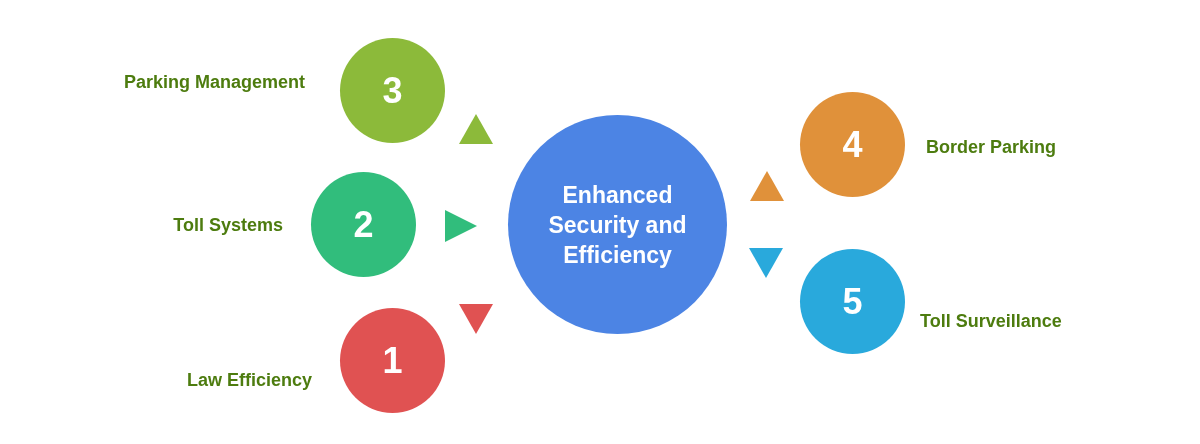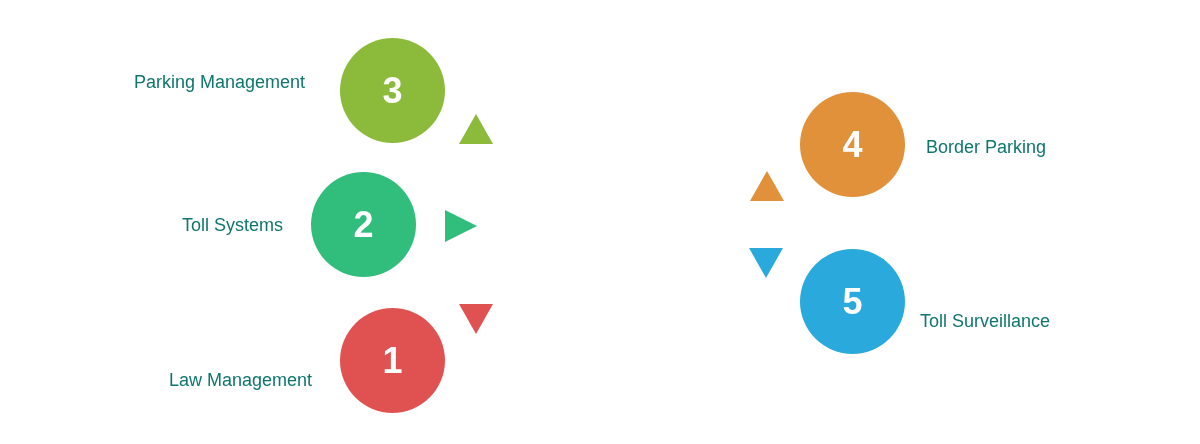--- a/index.html
+++ b/index.html
@@ -34,23 +34,23 @@
     height: 219px;
     text-align: center;
     font-size: 23px;
     line-height: 30px;
   }
   .center-label {
     width: 158px;
   }
   .node-label {
     position: absolute;
-    color: #0f766e;
+    color: #4d7c0f;
     font-size: 18px;
-    font-weight: normal;
+    font-weight: bold;
     line-height: 22px;
     white-space: nowrap;
   }
   .node-label.right-align { text-align: right; }
   .tri {
     position: absolute;
     width: 0;
     height: 0;
   }
   .tri-up {
@@ -88,40 +88,43 @@
   .t4 { left: 750px; top: 171px; }
   .t5 { left: 749px; top: 248px; }
 </style>
 </head>
 <body>
 
 <div class="canvas">
 
   <div class="node-label right-align l3">Parking Management</div>
   <div class="node-label right-align l2">Toll Systems</div>
-  <div class="node-label right-align l1">Law Management</div>
+  <div class="node-label right-align l1">Law Efficiency</div>
   <div class="node-label l4">Border Parking</div>
   <div class="node-label l5">Toll Surveillance</div>
 
   <div class="circle small c3" style="background-color: rgb(140, 186, 58);">
     <span>3</span>
   </div>
   <div class="circle small c2" style="background-color: rgb(49, 189, 124);">
     <span>2</span>
   </div>
   <div class="circle small c1" style="background-color: rgb(224, 82, 82);">
     <span>1</span>
   </div>
   <div class="circle small c4" style="background-color: rgb(224, 145, 58);">
     <span>4</span>
   </div>
   <div class="circle small c5" style="background-color: rgb(41, 169, 220);">
     <span>5</span>
   </div>
 
+  <div class="circle center-node cc" style="background-color: rgb(76, 132, 228);">
+    <span class="center-label">Enhanced Security and Efficiency</span>
+  </div>
 
   <div class="tri tri-up t3" style="color: rgb(140, 186, 58);"></div>
   <div class="tri tri-right t2" style="color: rgb(49, 189, 124);"></div>
   <div class="tri tri-down t1" style="color: rgb(224, 82, 82);"></div>
   <div class="tri tri-up t4" style="color: rgb(224, 145, 58);"></div>
   <div class="tri tri-down t5" style="color: rgb(41, 169, 220);"></div>
 
 </div>
 
 </body></html>

